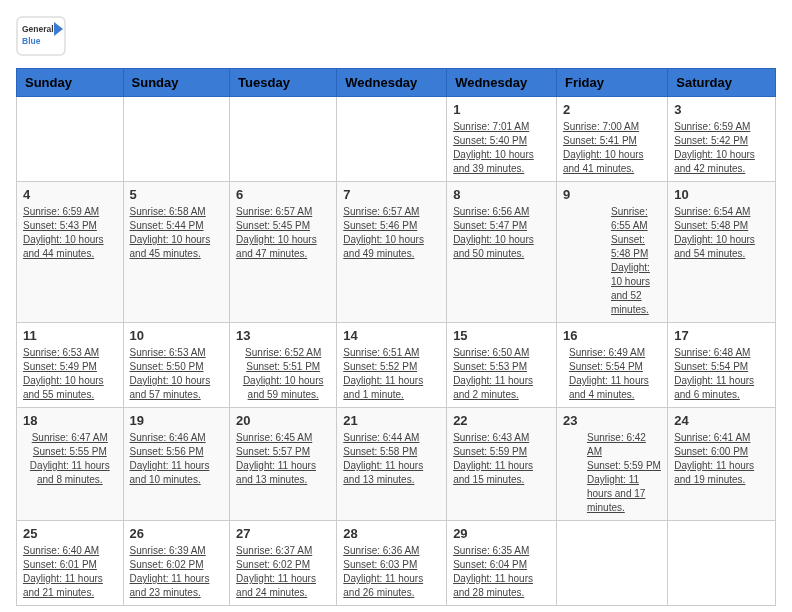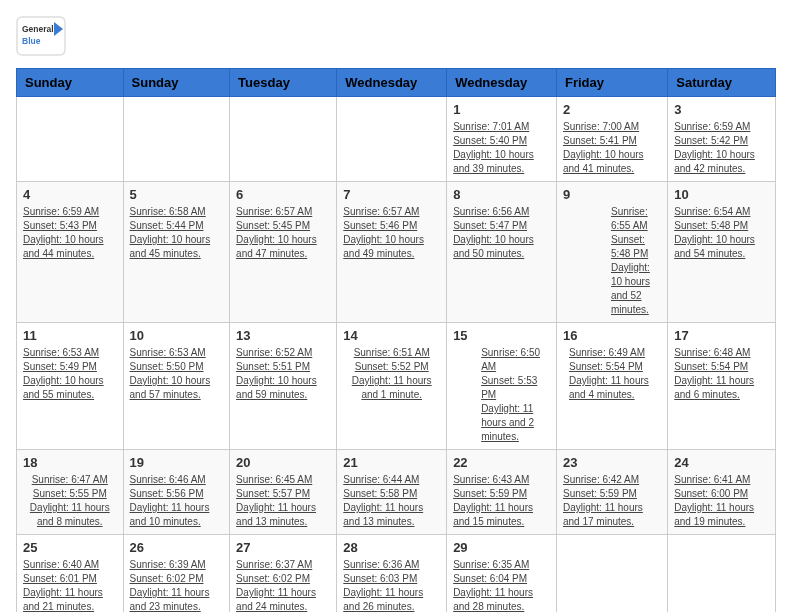--- a/index.html
+++ b/index.html
@@ -183,33 +183,33 @@
 Daylight: 10 hours and 55 minutes.</div>
         </td>
         <td>
           <span class="day-number">10</span>
           <div class="day-info" style="white-space: pre-line;">Sunrise: 6:53 AM
 Sunset: 5:50 PM
 Daylight: 10 hours and 57 minutes.</div>
         </td>
         <td>
           <span class="day-number">13</span>
-          <div class="day-info" style="white-space: pre-line;">Sunrise: 6:52 AM
+          <div class="day-info" style="white-space: pre-line; text-align: center;">Sunrise: 6:52 AM
 Sunset: 5:51 PM
 Daylight: 10 hours and 59 minutes.</div>
         </td>
         <td>
           <span class="day-number">14</span>
-          <div class="day-info" style="white-space: pre-line; text-align: center;">Sunrise: 6:51 AM
+          <div class="day-info" style="white-space: pre-line;">Sunrise: 6:51 AM
 Sunset: 5:52 PM
 Daylight: 11 hours and 1 minute.</div>
         </td>
         <td>
           <span class="day-number">15</span>
-          <div class="day-info" style="white-space: pre-line; margin-left: 28px;">Sunrise: 6:50 AM
+          <div class="day-info" style="white-space: pre-line;">Sunrise: 6:50 AM
 Sunset: 5:53 PM
 Daylight: 11 hours and 2 minutes.</div>
         </td>
         <td>
           <span class="day-number">16</span>
           <div class="day-info" style="white-space: pre-line; margin-left: 6px;">Sunrise: 6:49 AM
 Sunset: 5:54 PM
 Daylight: 11 hours and 4 minutes.</div>
         </td>
         <td>
@@ -245,21 +245,21 @@
 Daylight: 11 hours and 13 minutes.</div>
         </td>
         <td>
           <span class="day-number">22</span>
           <div class="day-info" style="white-space: pre-line;">Sunrise: 6:43 AM
 Sunset: 5:59 PM
 Daylight: 11 hours and 15 minutes.</div>
         </td>
         <td>
           <span class="day-number">23</span>
-          <div class="day-info" style="white-space: pre-line;">Sunrise: 6:42 AM
+          <div class="day-info" style="white-space: pre-line; margin-left: 24px;">Sunrise: 6:42 AM
 Sunset: 5:59 PM
 Daylight: 11 hours and 17 minutes.</div>
         </td>
         <td>
           <span class="day-number">24</span>
           <div class="day-info" style="white-space: pre-line;">Sunrise: 6:41 AM
 Sunset: 6:00 PM
 Daylight: 11 hours and 19 minutes.</div>
         </td>
       </tr>

